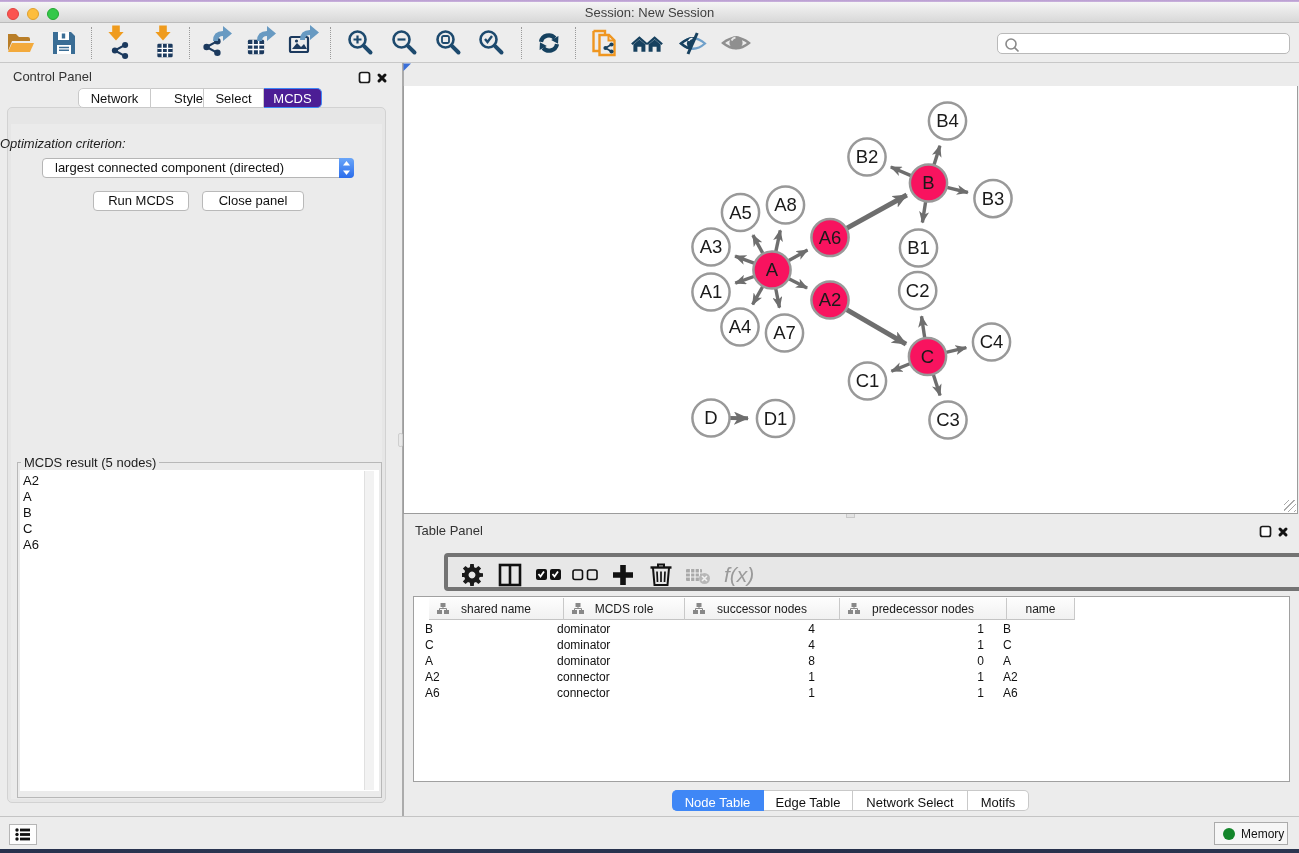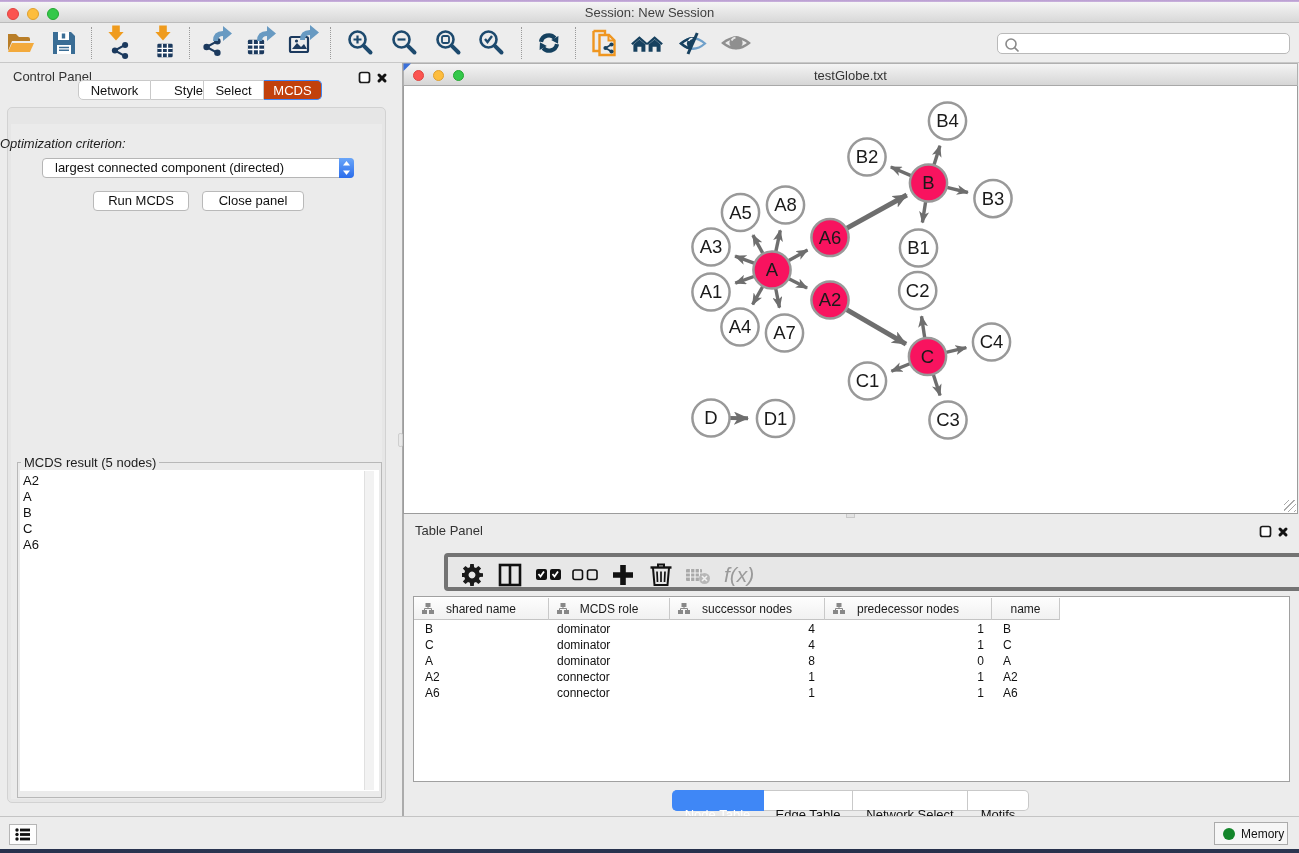--- a/index.html
+++ b/index.html
@@ -11,24 +11,24 @@
 #titlebar .title { position:absolute; left:0; right:0; top:3px; text-align:center; font-size:13px; color:#404040; }
 .tl { position:absolute; top:6px; width:12px; height:12px; border-radius:50%; }
 #tl-r { left:7px;  background:#fb5450; border:1px solid #e04440; }
 #tl-y { left:27px; background:#fdbd3e; border:1px solid #e0a02e; }
 #tl-g { left:47px; background:#34c84a; border:1px solid #24a832; }
 #toolbar { left:0; top:23px; width:1299px; height:40px; background:#ededed; border-bottom:1px solid #c8c8c8; }
 .tsep { position:absolute; top:4px; height:32px; width:0; border-left:1px dotted #9a9a9a; }
 #searchbox { position:absolute; left:997px; top:10px; width:293px; height:21px; background:#fff; border:1px solid #b9b9b9; border-radius:5px; }
 
 #cp-title { left:13px; top:69px; font-size:13px; color:#333; }
-#cp-tabs { left:78px; top:80px; height:37px; display:flex; font-size:13px; }
+#cp-tabs { left:78px; top:88px; height:37px; display:flex; font-size:13px; }
 .cptab { background:#fff; border:1px solid #c9c9c9; border-left:none; color:#111; padding:2px 0 0 0; text-align:center; height:20px; }
 .cptab.first { border-left:1px solid #c9c9c9; border-radius:5px 0 0 5px; }
-.cptab.sel { background:#c2410c; color:#fff; border-color:#3f87f6; border-radius:0 5px 5px 0; }
+.cptab.sel { background:#4c1d95; color:#fff; border-color:#3f87f6; border-radius:0 5px 5px 0; }
 #cp-box { left:7px; top:107px; width:379px; height:696px; background:#e6e6e6; border:1px solid #d2d2d2; border-radius:5px; }
 #cp-inner { left:11px; top:124px; width:371px; height:675px; background:#ebebeb; }
 #opt-label { left:0px; top:136px; width:397px; font-size:13px; color:#1d1d1d;font-style:italic; }
 #dropdown { left:42px; top:158px; width:312px; height:20px; background:#fff; border:1px solid #b5b5b5; border-radius:4px; font-size:13px; color:#111; }
 #dropdown .dtext { position:absolute; left:12px; top:1px; }
 #dropdown .spin { position:absolute; right:-1px; top:-1px; width:15px; height:20px; border-radius:0 4px 4px 0; background:linear-gradient(#6aa6f9,#2a6ceb); }
 .btn { position:absolute; height:20px; background:#fff; border:1px solid #b9b9b9; border-radius:4px; font-size:13px; color:#111; text-align:center; padding-top:1px; }
 #mcds-group { left:17px; top:462px; width:365px; height:336px; }
 #mcds-legend { position:absolute; left:4px; top:-7px; background:#ebebeb; font-size:13px; color:#1d1d1d; padding:0 3px;text-align:center; }
 #mcds-border { position:absolute; left:0; top:0; width:100%; height:100%; border:1px solid #b8b8b8; }
@@ -41,27 +41,27 @@
 #net-tb { position:absolute; left:0; top:0; width:100%; height:23px; background:linear-gradient(#f4f4f4,#d6d6d6); border:1px solid #b0b0b0; border-bottom:1px solid #a8a8a8; border-radius:1px; }
 #net-tb .title { position:absolute; left:0; right:0; top:4px; text-align:center; font-size:13px; color:#333; }
 .tl2 { position:absolute; top:6px; width:11px; height:11px; border-radius:50%; }
 #net-canvas { position:absolute; left:0; top:23px; width:895px; height:428px; background:#fff; border:1px solid #9c9c9c; border-top:none; }
 .rgrip { position:absolute; right:1px; bottom:1px; width:12px; height:12px;
   background:repeating-linear-gradient(135deg, transparent 0 3px, #aaa 3px 4px); }
 
 #tp-title { left:415px; top:523px; font-size:13px; color:#333; }
 #tp-toolbar { left:412px; top:553px; width:880px; height:38px; background:#e7e7e7; border:4px solid #737373; border-radius:4px;margin-left:32px; }
 #tp-table { left:413px; top:596px; width:877px; height:186px; background:#fff; border:1px solid #a0a0a0; }
-#tp-header { position:absolute; left:0; top:1px; height:22px; width:646px; background:linear-gradient(#fdfdfd,#f1f1f1); border-bottom:1px solid #c4c4c4;padding-left:20px; }
+#tp-header { position:absolute; left:15px; top:1px; height:22px; width:646px; background:linear-gradient(#fdfdfd,#f1f1f1); border-bottom:1px solid #c4c4c4;padding-left:20px; }
 .hcell { position:absolute; top:0; height:22px; border-right:1px solid #c9c9c9; font-size:12px; color:#1a1a1a; text-align:center; padding-top:4px; }
 .hicon { position:absolute; left:8px; top:5px; }
 .trow { position:absolute; font-size:12px; color:#111; line-height:16px; }
 
 #bt-tabs { left:672px; top:790px; height:21px; display:flex; font-size:13px; }
-.bttab { background:#fff; border:1px solid #c9c9c9; border-left:none; color:#111; text-align:center; height:21px; padding-top:16px; }
+.bttab { background:#fff; border:1px solid #c9c9c9; border-left:none; color:#111; text-align:center; height:21px; padding-top:4px; }
 .bttab.sel { background:#3f87f6; color:#fff; border-color:#3f87f6; border-radius:5px 0 0 5px; }
 .bttab.last { border-radius:0 5px 5px 0; }
 
 #statusline { left:0; top:816px; width:1299px; height:1px; background:#c4c4c4; }
 #statusbar { left:0; top:817px; width:1299px; height:32px; background:#ececec; }
 #listbtn { position:absolute; left:9px; top:7px; width:28px; height:21px; background:#fdfdfd; border:1px solid #b5b5b5; }
 #membtn { position:absolute; left:1214px; top:5px; width:74px; height:23px; background:#f6f6f6; border:1px solid #ababab; font-size:12px; color:#111; }
 #membtn .dot { position:absolute; left:8px; top:5px; width:12px; height:12px; border-radius:50%; background:#13862b; }
 #membtn .mtext { position:absolute; left:26px; top:4px; }
 #bottomstrip { left:0; top:849px; width:1299px; height:4px; background:linear-gradient(90deg,#27314d,#2c3854 30%,#252f4a 60%,#2b3550); }
@@ -257,26 +257,20 @@
   <div id="mcds-sb"></div>
 </div>
 <div class="abs" id="vdivider"></div>
 
 <div class="abs" style="left:398px; top:433px; width:5px; height:14px; background:#e9e9e9; border:1px solid #cfcfcf; border-radius:2px;"></div>
 <div class="abs" style="left:846px; top:513px; width:9px; height:5px; background:#e3e3e3; border:1px solid #c9c9c9;"></div>
 <div class="abs" id="netwin">
   <svg style="position:absolute; left:0; top:0; z-index:5;" width="10" height="10">
       <path d="M0.5 0.5 L8 0.5 L0.5 8 Z" fill="#3a6fd8"></path>
     </svg>
-  <div id="net-tb">
-    <div class="tl2" style="left:9px;  background:#fb5450; border:1px solid #e04440;"></div>
-    <div class="tl2" style="left:29px; background:#fdbd3e; border:1px solid #e0a02e;"></div>
-    <div class="tl2" style="left:49px; background:#34c84a; border:1px solid #24a832;"></div>
-    <div class="title">testGlobe.txt</div>
-  </div>
   <div id="net-canvas">
 <svg id="gsvg" width="893" height="426" style="position:absolute;left:0;top:0;">
 <defs>
  <marker id="ah" viewBox="0 0 12 10" refX="11" refY="5" markerWidth="12" markerHeight="10" orient="auto" markerUnits="userSpaceOnUse">
             <path d="M0 0 L12 5 L0 10 L3.2 5 Z" fill="#6e6e6e"></path>
           </marker>
  <marker id="ah2" viewBox="0 0 15 13" refX="14" refY="6.5" markerWidth="15" markerHeight="13" orient="auto" markerUnits="userSpaceOnUse">
             <path d="M0 0 L15 6.5 L0 13 L3.8 6.5 Z" fill="#6e6e6e"></path>
           </marker>
 </defs>

